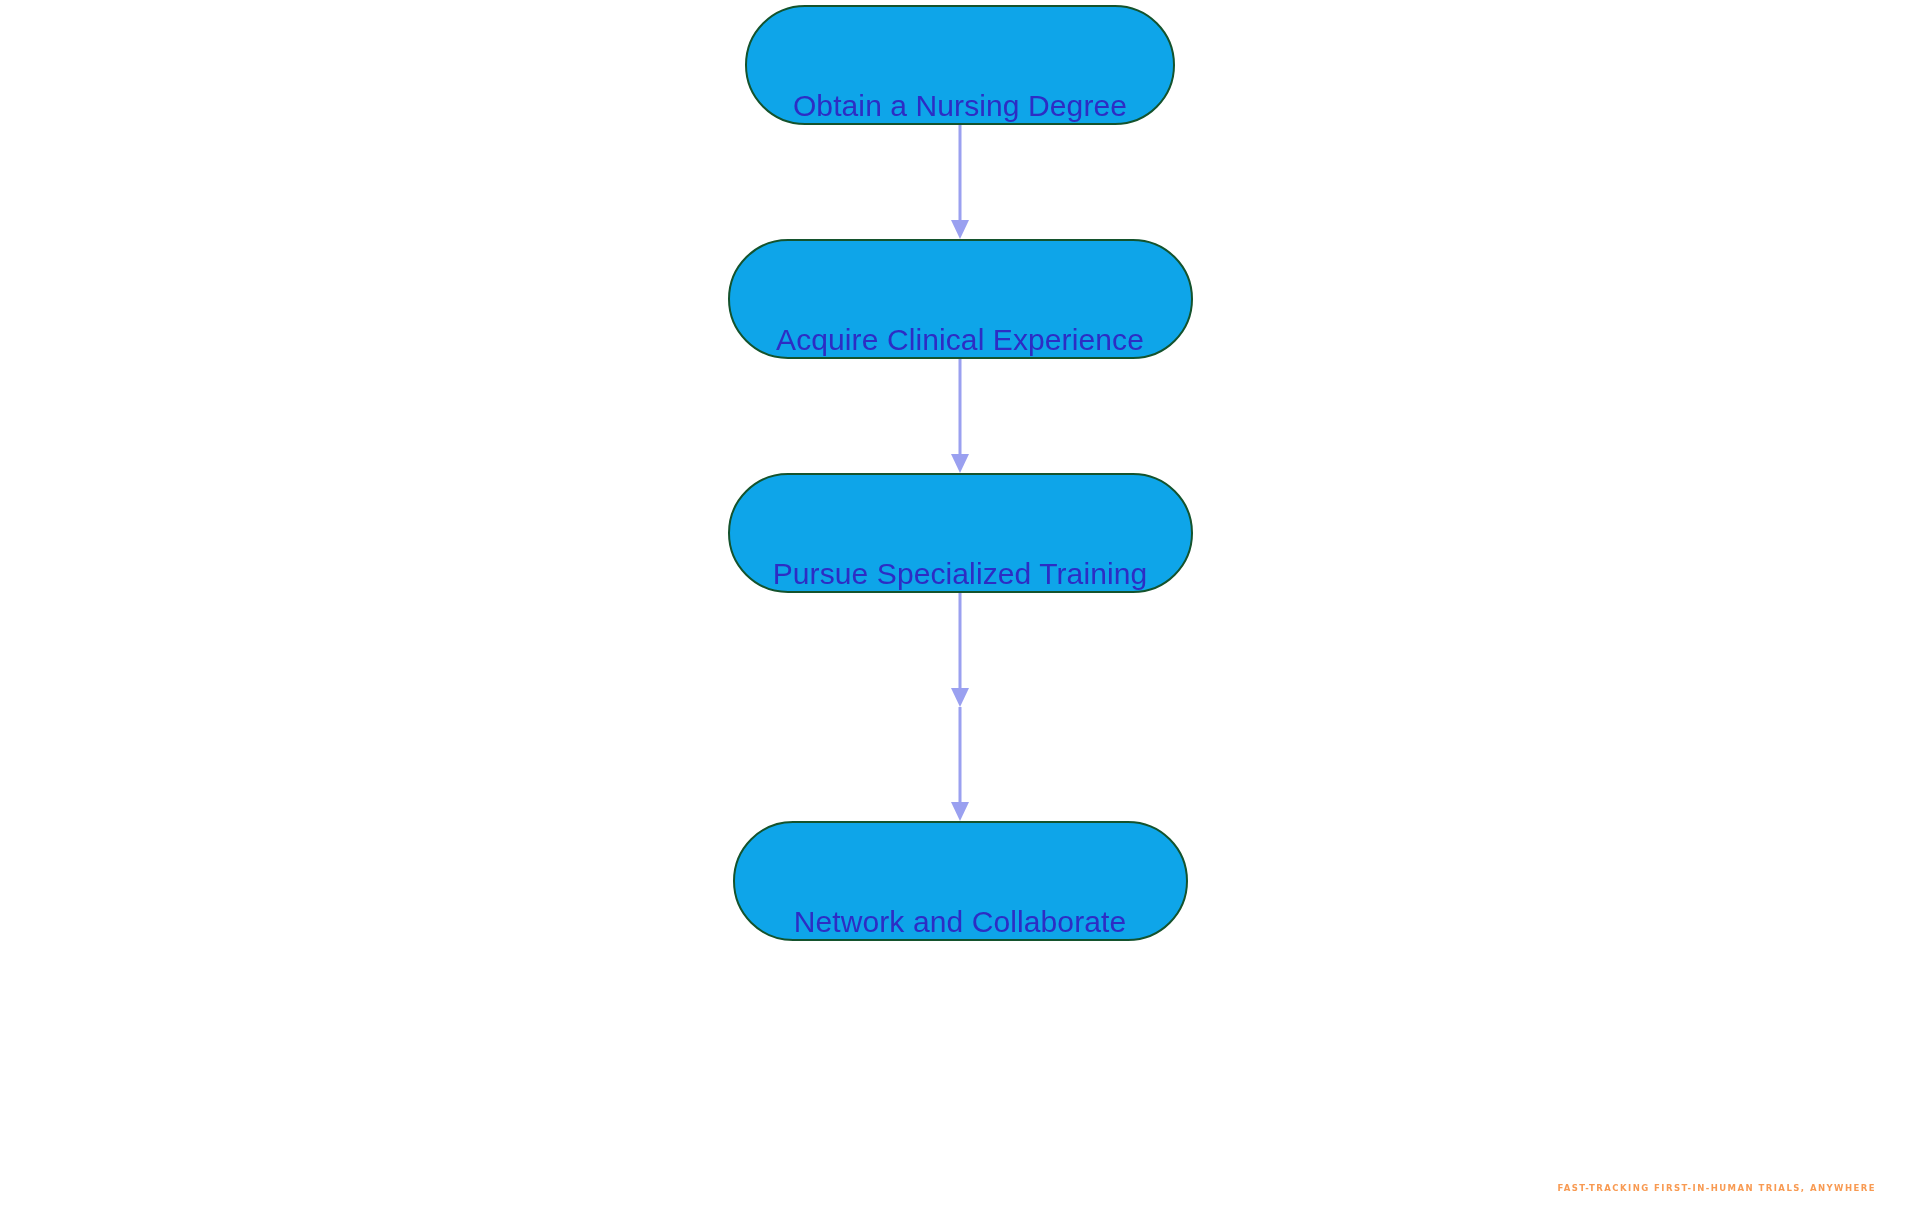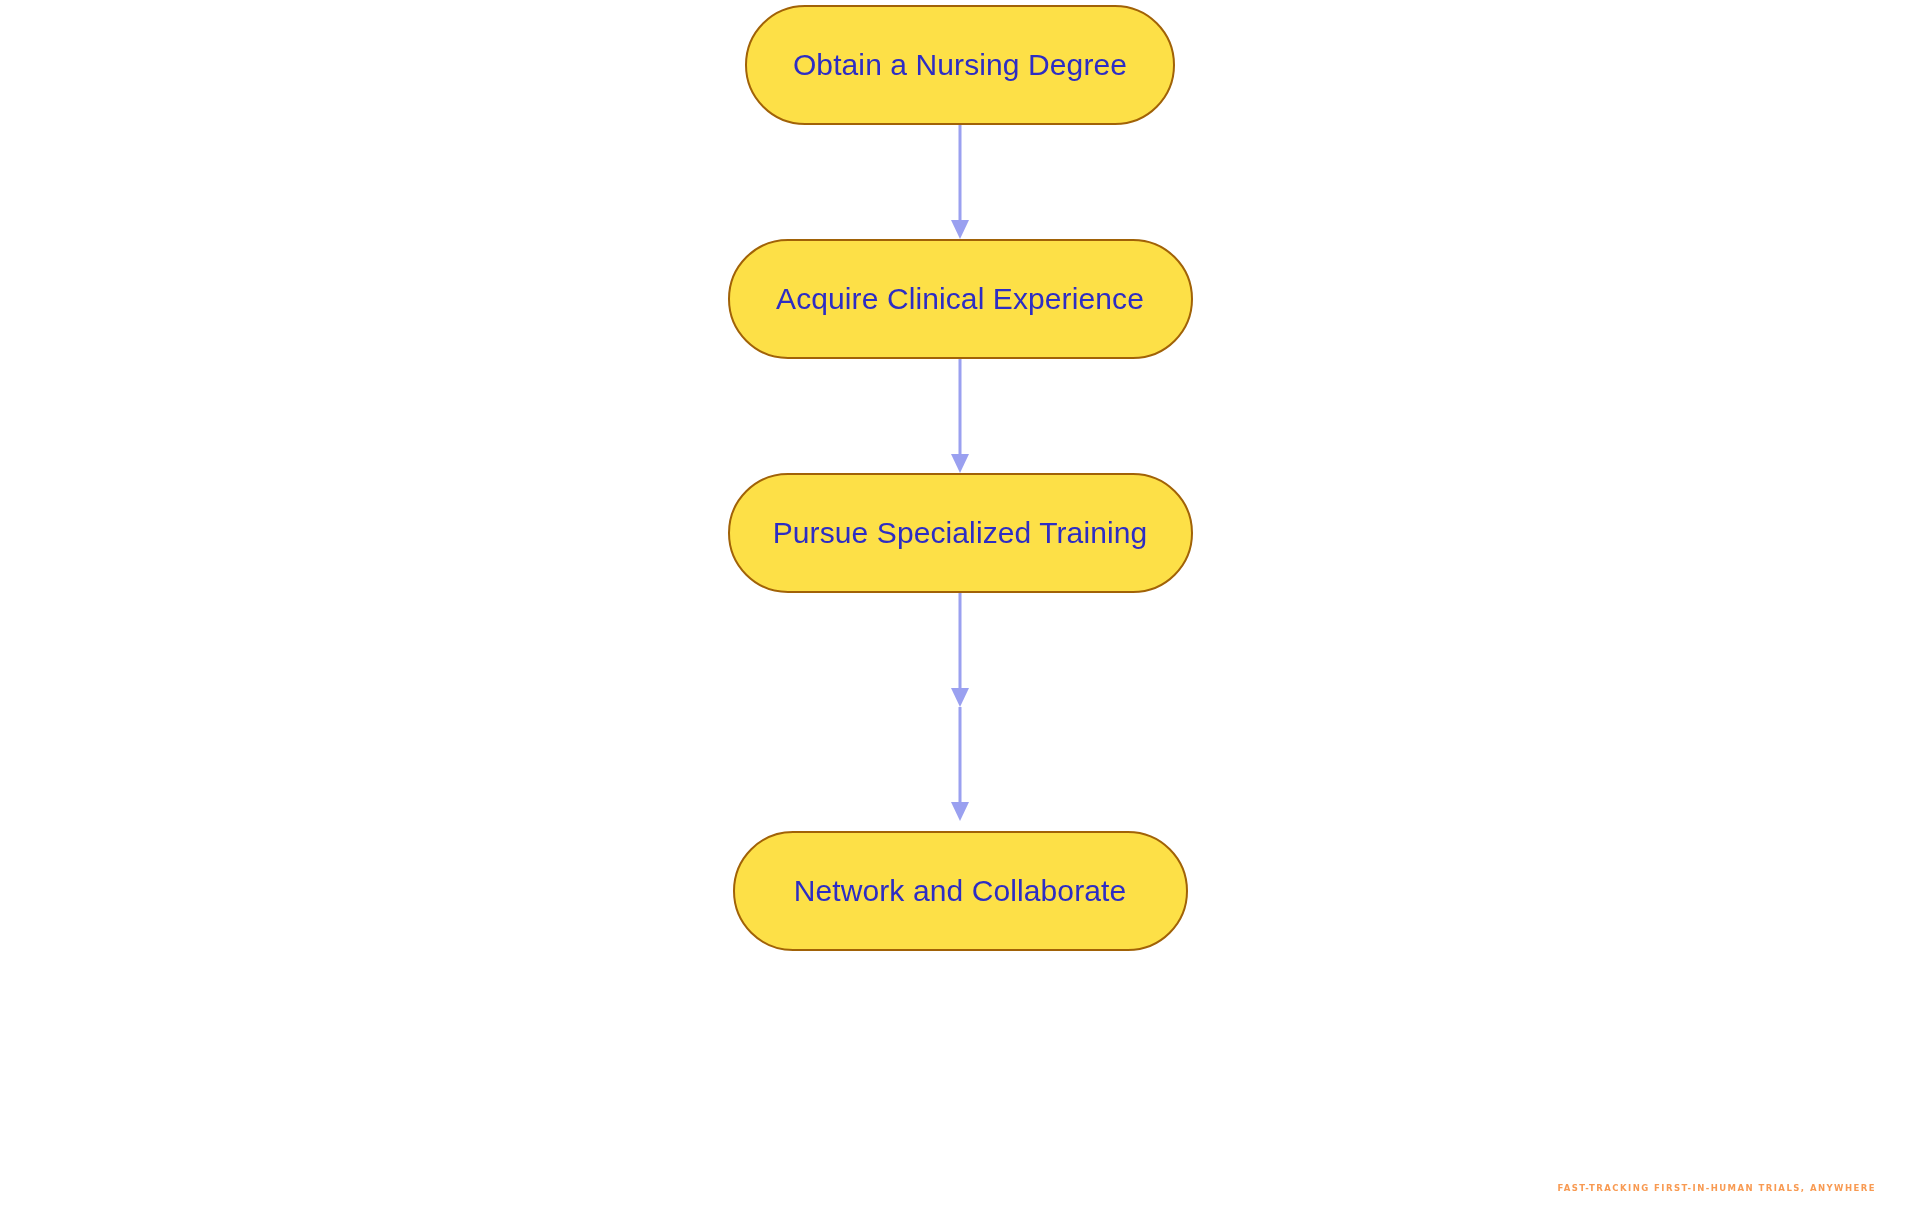--- a/index.html
+++ b/index.html
@@ -29,35 +29,35 @@
     width: 1920px;
     display: flex;
     flex-direction: column;
     align-items: center;
   }
 
   .flow-node {
     box-sizing: border-box;
     height: 120px;
     border-radius: 60px;
-    background: #fde047;
-    border: 2px solid #a16207;
+    background: #0ea5e9;
+    border: 2px solid #14532d;
     display: flex;
-    align-items: center;
+    align-items: flex-end;
     justify-content: center;
     color: #2d2dc4;
     font-size: 30px;
     font-weight: 400;
     letter-spacing: 0.1px;
     white-space: nowrap;
     user-select: none;
   }
 
   .flow-node.w-430 { width: 430px; }
-  .flow-node.w-455 { width: 455px; margin-top: 10px; }
+  .flow-node.w-455 { width: 455px; }
   .flow-node.w-465 { width: 465px; }
   .flow-node.w-493 { width: 493px; }
 
   .flow-connector {
     position: relative;
     width: 14px;
     height: 114px;
     display: flex;
     justify-content: center;
   }

